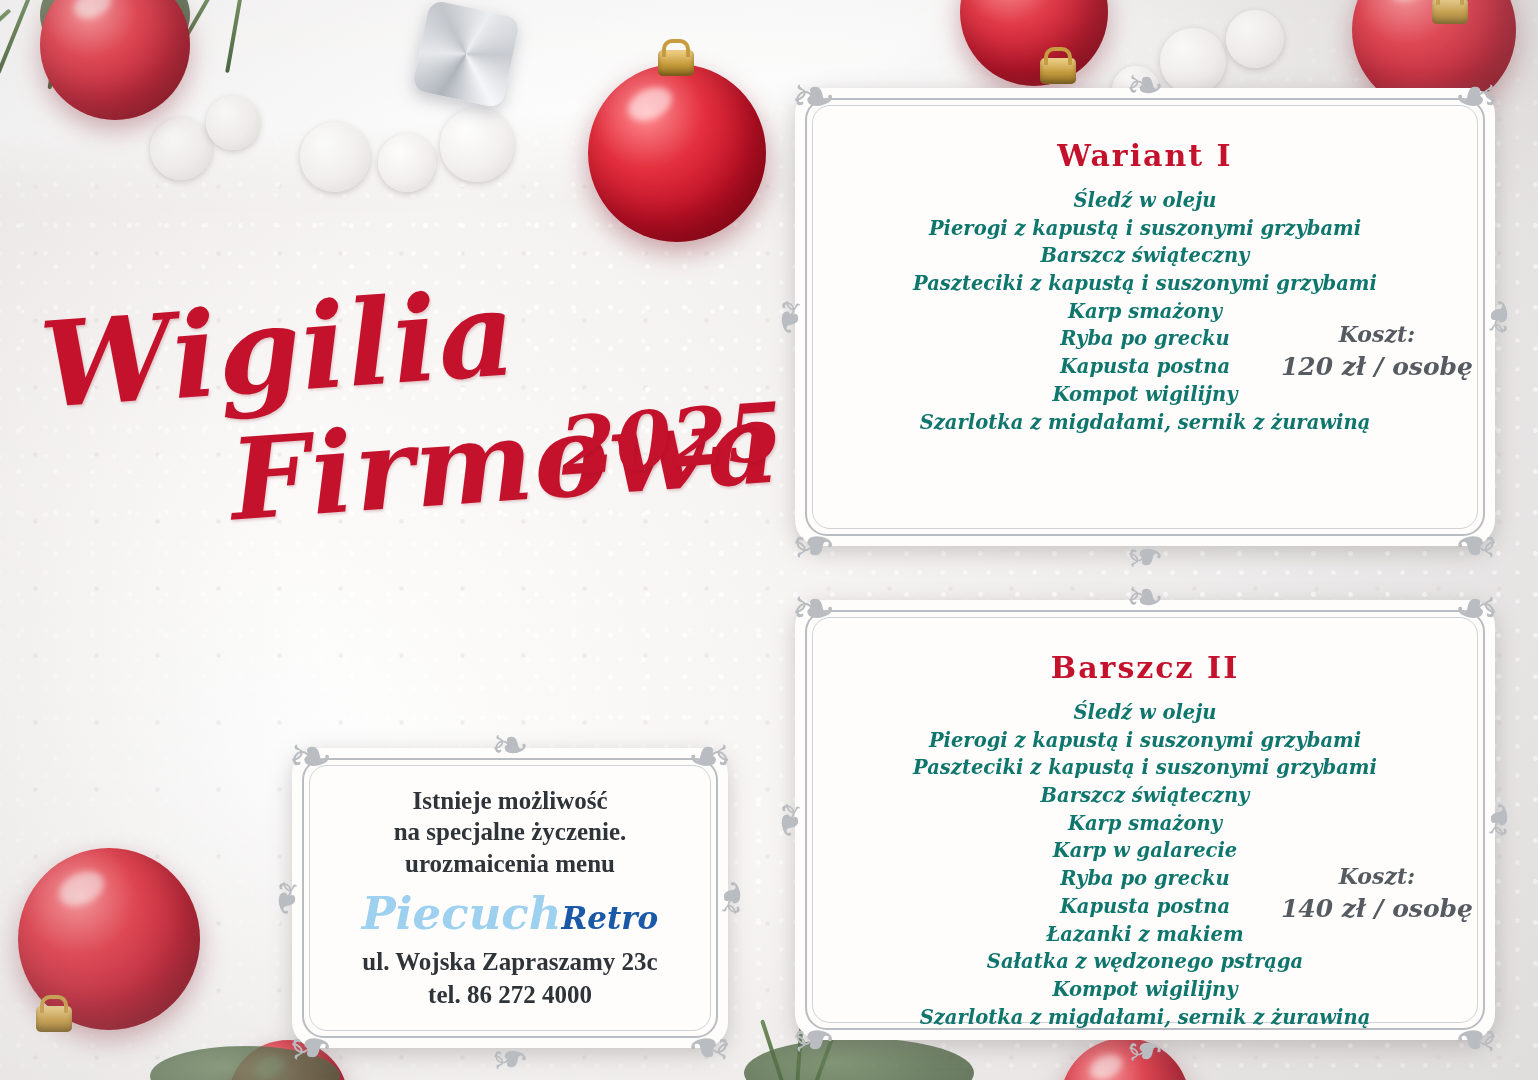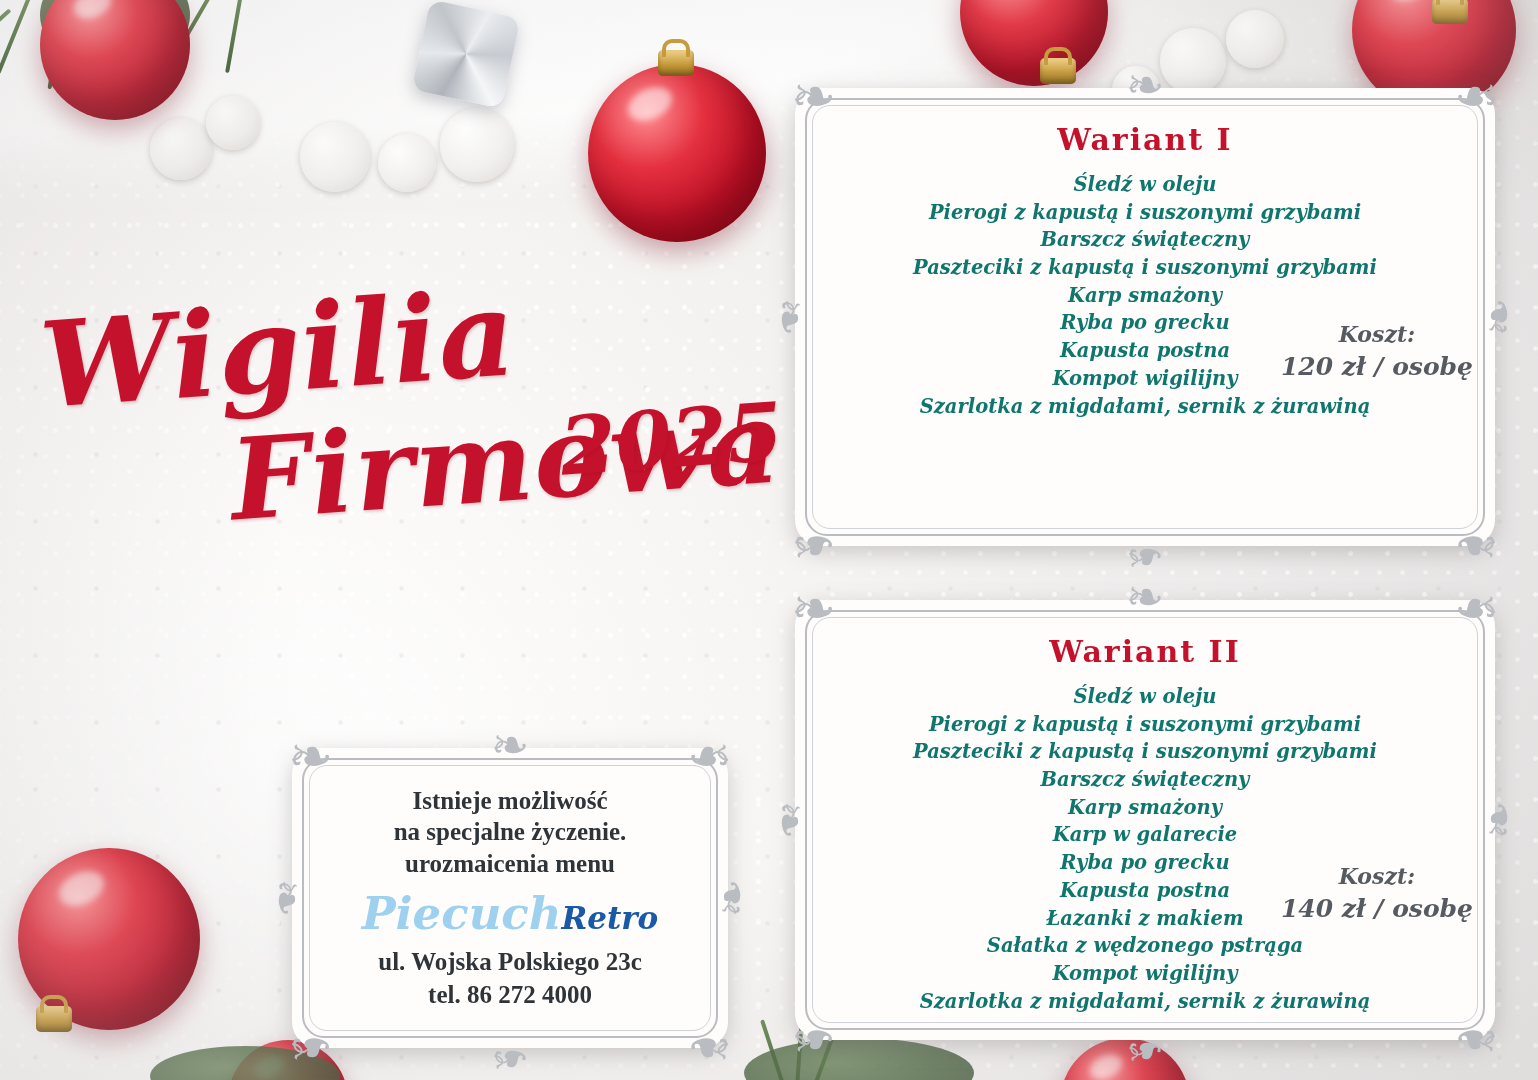--- a/index.html
+++ b/index.html
@@ -126,21 +126,21 @@
   .sw-lc{left:-24px;top:50%;transform:translateY(-50%) rotate(90deg);font-size:46px;}
   .sw-rc{right:-24px;top:50%;transform:translateY(-50%) rotate(-90deg);font-size:46px;}
 
   
   #variant1{left:795px;top:88px;width:700px;height:458px;}
   #variant2{left:795px;top:600px;width:700px;height:440px;}
 
   .card-body{position:absolute;inset:28px;display:flex;flex-direction:column;align-items:center;}
   .v-title{
     font-family:"DejaVu Serif",serif;font-weight:bold;color:#c5122c;
-    font-size:30px;letter-spacing:2px;margin:6px 0 14px;
+    font-size:30px;letter-spacing:2px;margin:22px 0 14px;
   }
   .dish-list{list-style:none;margin:0;padding:0;text-align:center;}
   .dish-list li{
     font-family:"DejaVu Serif",serif;font-style:italic;font-weight:bold;
     color:#0f766e;font-size:19.5px;line-height:1.42;white-space:nowrap;
   }
   .cost{
     position:absolute;right:16px;
     font-family:"DejaVu Serif",serif;font-style:italic;font-weight:bold;
     color:#555b61;text-align:center;line-height:1.35;
@@ -292,21 +292,21 @@
     <span class="swirl sw-tl">❧</span>
     <span class="swirl sw-tr">❧</span>
     <span class="swirl sw-bl">❧</span>
     <span class="swirl sw-br">❧</span>
     <span class="swirl sw-tc">❧</span>
     <span class="swirl sw-bc">❧</span>
     <span class="swirl sw-lc">❧</span>
     <span class="swirl sw-rc">❧</span>
 
     <div class="card-body">
-      <div class="v-title">Wariant  II</div>
+      <div class="v-title">Barszcz  II</div>
       <ul class="dish-list">
         <li>Śledź w oleju</li>
         <li>Pierogi z kapustą i suszonymi grzybami</li>
         <li>Paszteciki z kapustą i suszonymi grzybami</li>
         <li>Barszcz świąteczny</li>
         <li>Karp smażony</li>
         <li>Karp w galarecie</li>
         <li>Ryba po grecku</li>
         <li>Kapusta postna</li>
         <li>Łazanki z makiem</li>
@@ -337,19 +337,19 @@
       <div class="info-text">
         <div>Istnieje możliwość</div>
         <div>na specjalne życzenie.</div>
         <div>urozmaicenia menu</div>
       </div>
       <div class="logo">
         <span class="piecuch">Piecuch</span>
         <span class="retro">Retro</span>
       </div>
       <div class="addr">
-        <div>ul. Wojska Polskiego 23c</div>
+        <div>ul. Wojska Zapraszamy 23c</div>
         <div>tel. 86 272 4000</div>
       </div>
     </div>
   </div>
 
 </div>
 
 </body></html>

